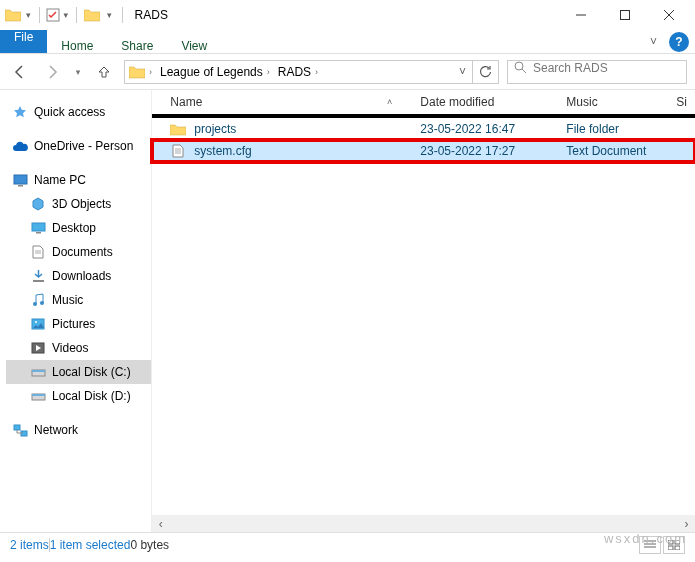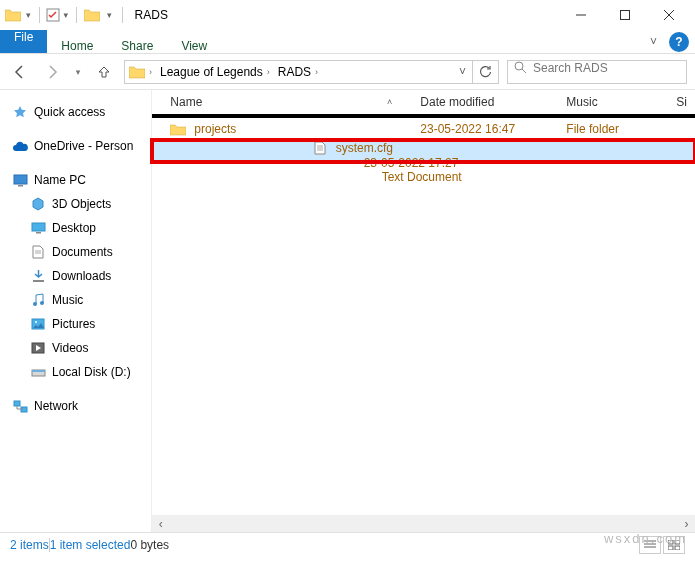--- a/index.html
+++ b/index.html
@@ -36,23 +36,23 @@
 .nav .gap { height: 10px; }
 .nav .iconbox { width: 16px; height: 16px; display: flex; align-items: center; justify-content: center; }
 .content { flex: 1; display: flex; flex-direction: column; border-left: 1px solid #eee; position: relative; }
 .headers { height: 28px; display: flex; align-items: center; padding-left: 10px; border-bottom: 4px solid #000000; color: #333; }
 .headers .col { padding: 0 8px; }
 .col.name { width: 250px; display:flex; align-items:center; gap:6px; }
 .col.date { width: 146px; }
 .col.type { width: 110px; }
 .col.size { flex: 1; }
 .row { height: 22px; display: flex; align-items: center; padding-left: 10px; }
-.row .col { padding: 0 8px; color: #a16207; }
+.row .col { padding: 0 8px; color: #0c4a6e; }
 .row.selected { background: #cce8ff; }
-.row.highlighted { outline: 4px solid #e60000; outline-offset: -2px; flex-direction: column; }
+.row.highlighted { outline: 4px solid #e60000; outline-offset: -2px; }
 .row .iconbox { width: 16px; height: 16px; display: flex; align-items: center; justify-content: center; margin-right: 2px; }
 .sort-arrow { color: #666; font-size: 9px; margin-left: auto; margin-right: 12px; }
 .scrollbar-h { height: 17px; background: #f0f0f0; display: flex; align-items: center; }
 .scrollbar-h .arrow { width: 17px; height: 17px; display: flex; align-items: center; justify-content: center; color: #666; }
 .scrollbar-h .track { flex: 1; }
 .status { height: 24px; border-top: 1px solid #e0e0e0; display: flex; align-items: center; padding: 0 10px; color: #1979ca; }
 .status .sep { width: 1px; height: 14px; background: #ccc; }
 .status .spacer { flex: 1; }
 .status .viewbtn { width: 22px; height: 18px; border: 1px solid #ccc; margin-left: 2px; display:flex; align-items:center; justify-content:center; color:#666; }
 .watermark { position: absolute; right: 8px; bottom: 16px; color: #bbb; font-size: 13px; letter-spacing: 2px; }
@@ -263,20 +263,29 @@
       <span>Pictures</span>
     </div>
     <div class="item indent">
       <span class="iconbox">
           <svg width="14" height="12" viewBox="0 0 14 12">
             <rect x="1" y="1" width="12" height="10" fill="#6a6a6a" stroke="#444"></rect>
             <path d="M5 3l5 3-5 3z" fill="#fff"></path>
           </svg>
         </span>
       <span>Videos</span>
+    </div>
+    <div class="item indent selected">
+      <span class="iconbox">
+          <svg width="15" height="11" viewBox="0 0 15 11">
+            <rect x="1" y="3" width="13" height="6" fill="#d8d8d8" stroke="#888"></rect>
+            <rect x="1" y="3" width="13" height="2" fill="#6db0e0"></rect>
+          </svg>
+        </span>
+      <span>Local Disk (C:)</span>
     </div>
     <div class="item indent">
       <span class="iconbox">
           <svg width="15" height="11" viewBox="0 0 15 11">
             <rect x="1" y="3" width="13" height="6" fill="#d8d8d8" stroke="#888"></rect>
             <rect x="1" y="3" width="13" height="2" fill="#6db0e0"></rect>
           </svg>
         </span>
       <span>Local Disk (D:)</span>
     </div>

